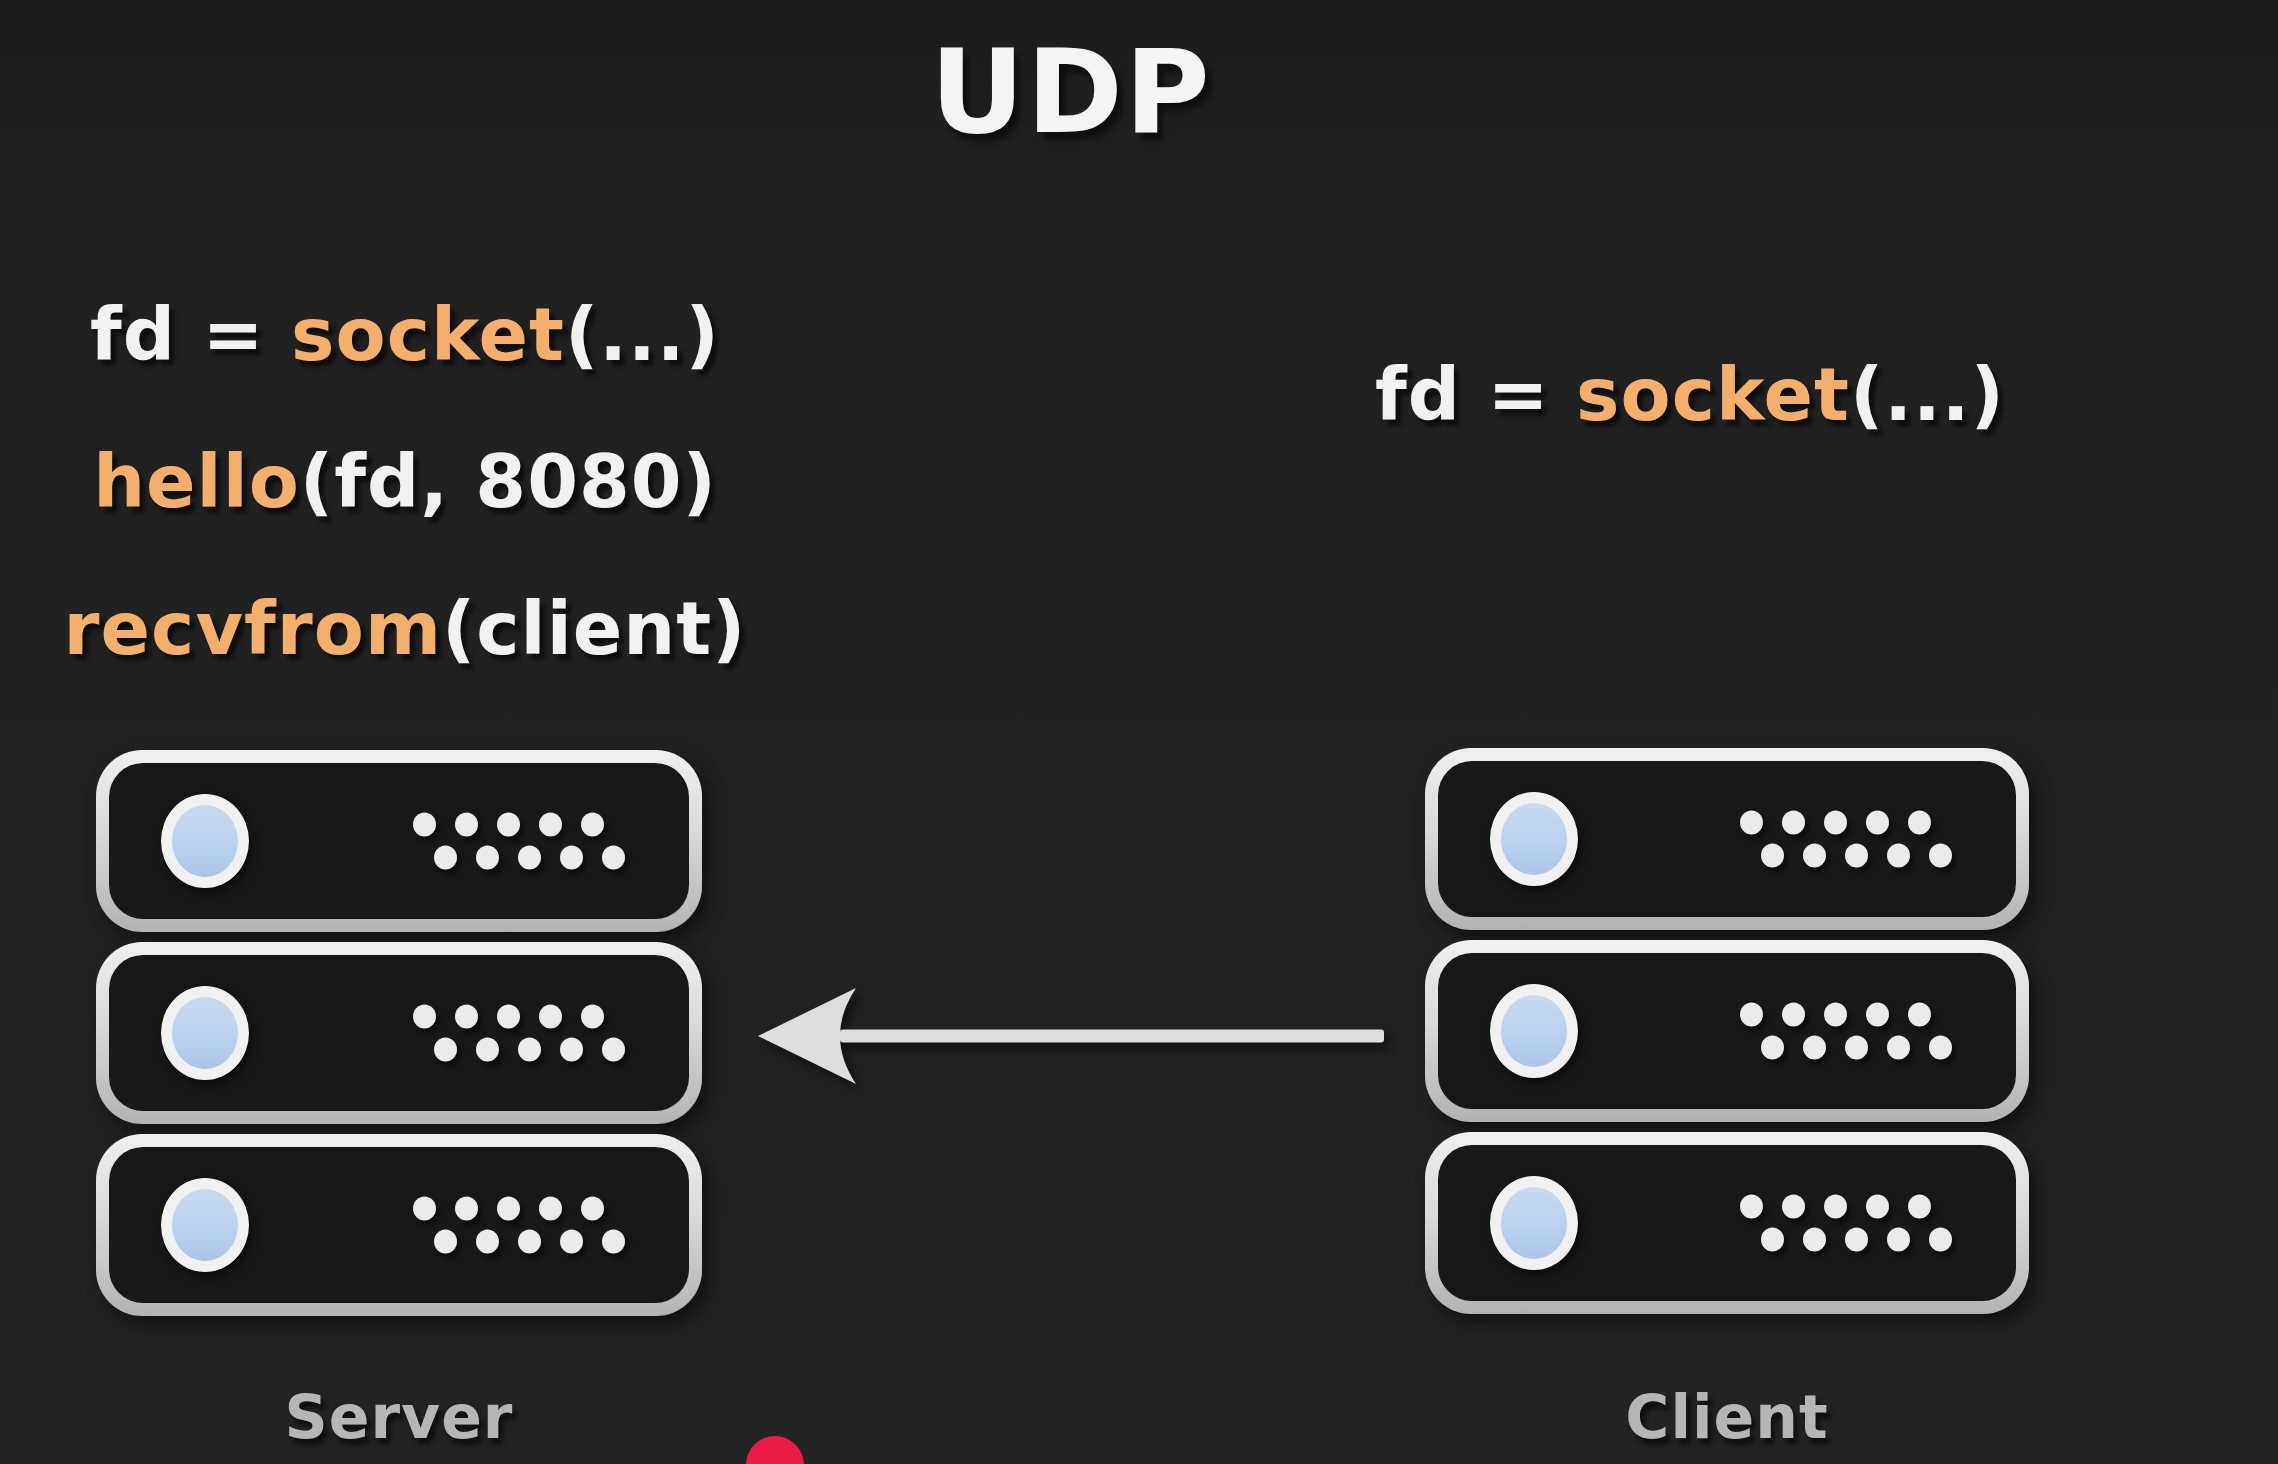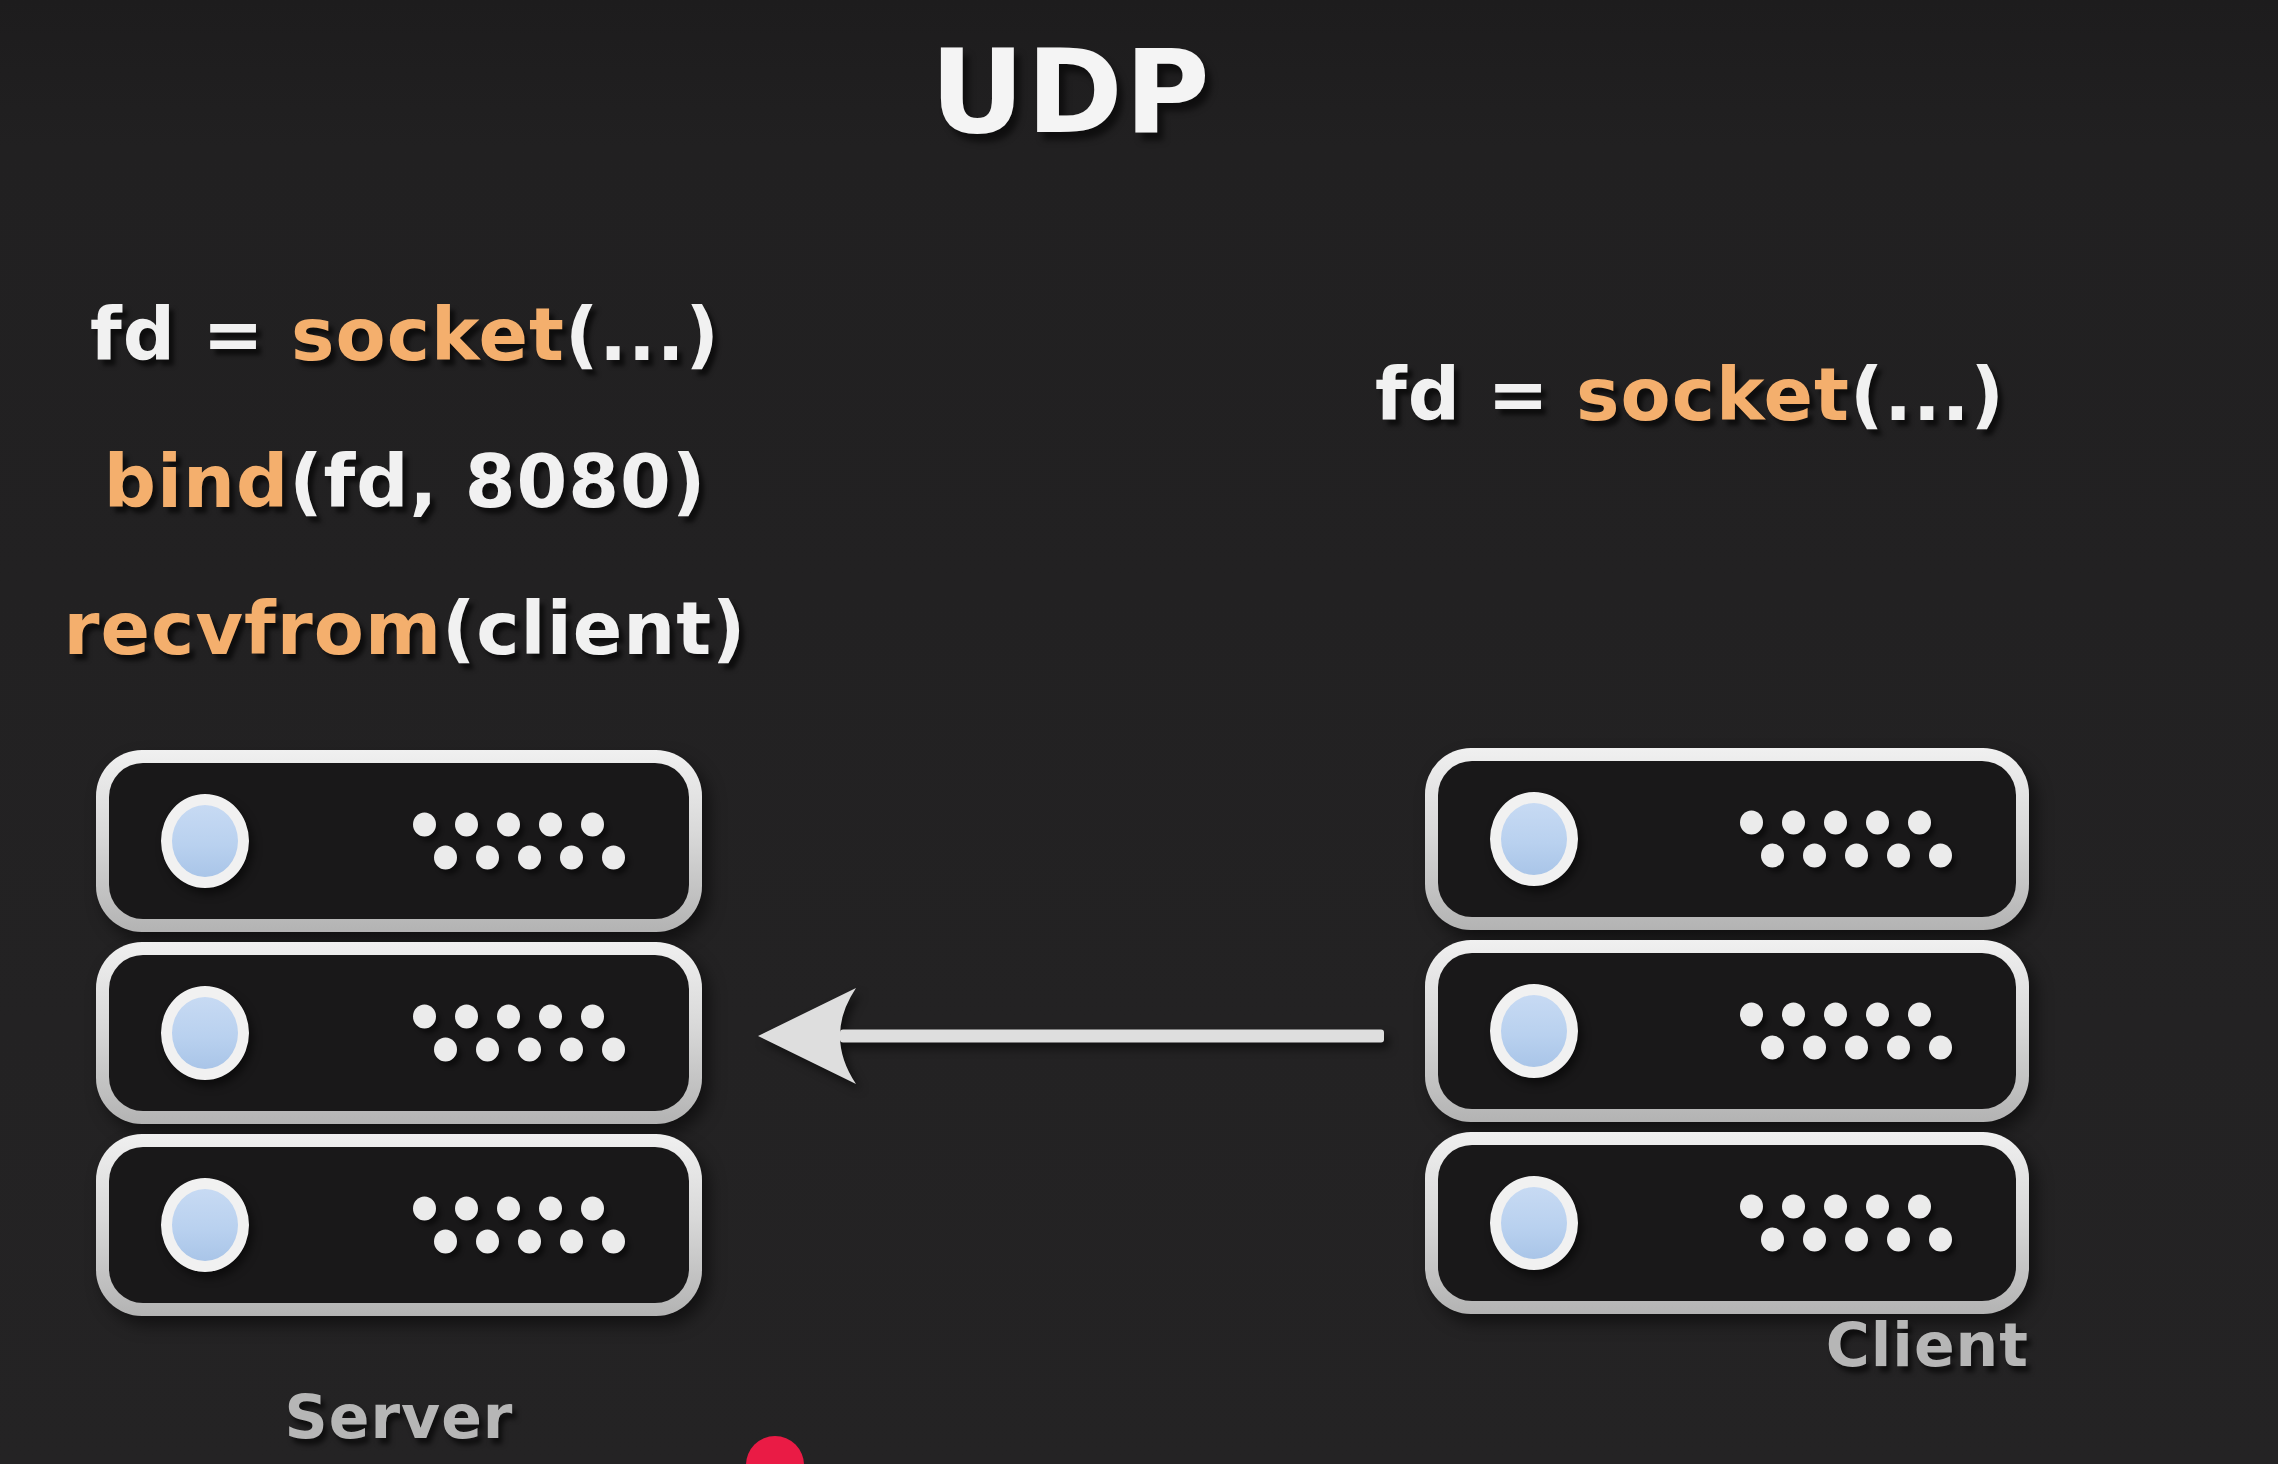--- a/index.html
+++ b/index.html
@@ -71,21 +71,21 @@
   .arrow .shape { fill:var(--arrow_gray,#dedede); }
 
   
   .rack-label {
     position:absolute; text-align:center;
     font-size:60px; color:var(--label_gray,#b6b6b6);
     text-shadow:4px 6px 5px rgba(0,0,0,.6);
     letter-spacing:1px;
   }
   .rack-label.server { left:96px;  top:1382px; width:606px; }
-  .rack-label.client { left:1425px; top:1310px; width:604px;text-align:right; }
+  .rack-label.client { left:1425px; top:1382px; width:604px; }
 
   
   .watermark {
     position:absolute; right:64px; top:1324px;
     font-size:62px; color:#ffffff; letter-spacing:2px;
     text-shadow:3px 4px 4px rgba(0,0,0,.6);
     white-space:nowrap;
   }
 
   
@@ -97,21 +97,21 @@
 </style>
 </head>
 <body>
 
 <div id="canvas">
 
   <div class="page-title">UDP</div>
 
   <div class="code-block server">
       <div class="code-line"><span class="seg-white">fd = </span><span class="seg-orange">socket</span><span class="seg-white">(...)</span></div>
-      <div class="code-line"><span class="seg-orange">bind</span><span class="seg-white">(fd, 8080)</span></div>
+      <div class="code-line"><span class="seg-orange">hello</span><span class="seg-white">(fd, 8080)</span></div>
       <div class="code-line"><span class="seg-orange">recvfrom</span><span class="seg-white">(client)</span></div>
     </div>
   <div class="code-block client">
       <div class="code-line"><span class="seg-white">fd = </span><span class="seg-orange">socket</span><span class="seg-white">(...)</span></div>
     </div>
 
   <div class="rack server">
       <div class="unit">
         <div class="unit-face">
           <span class="led"></span>

